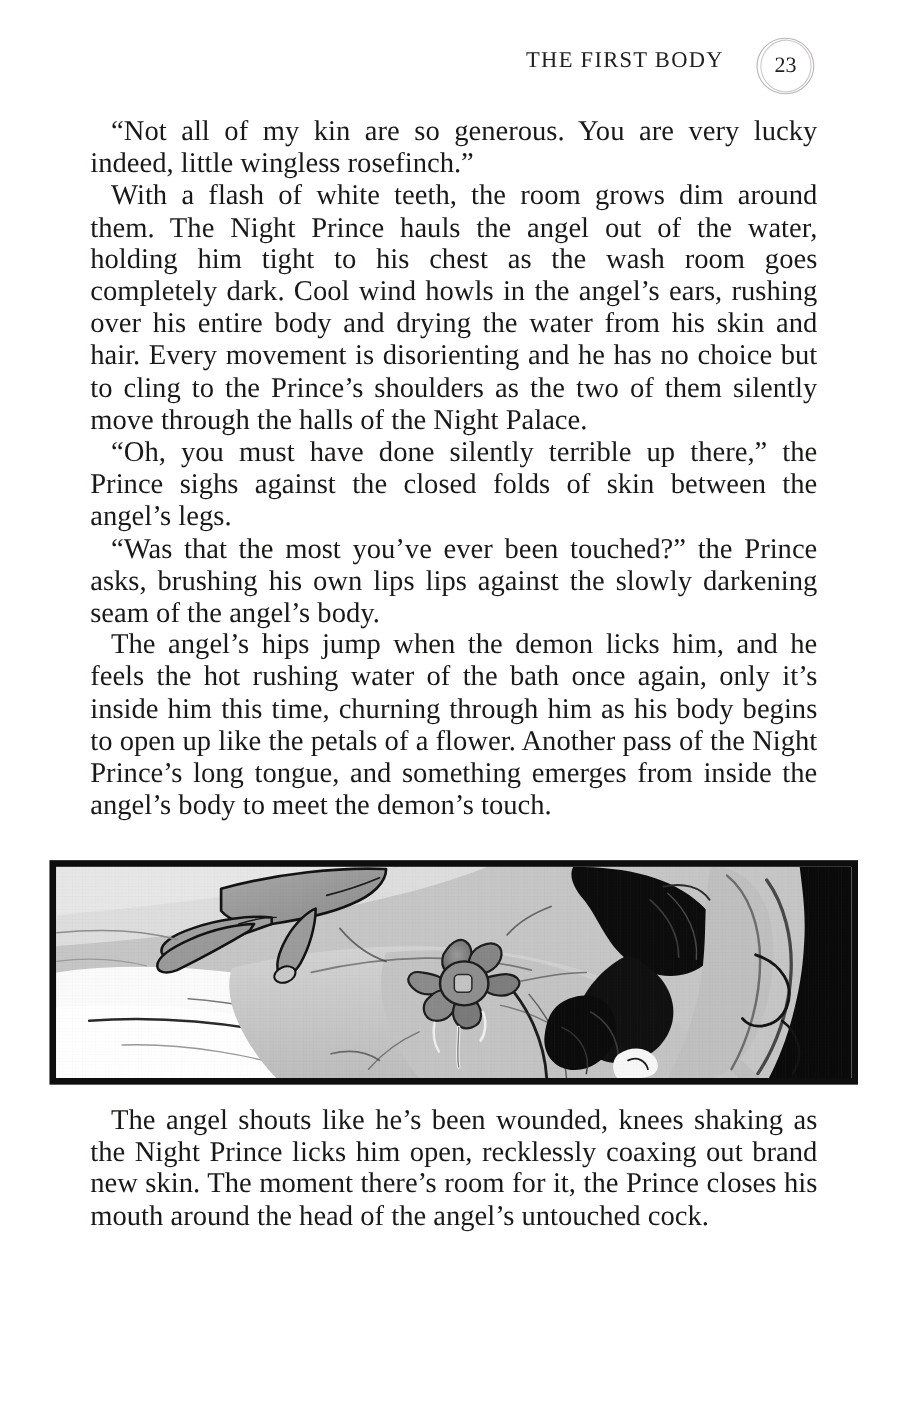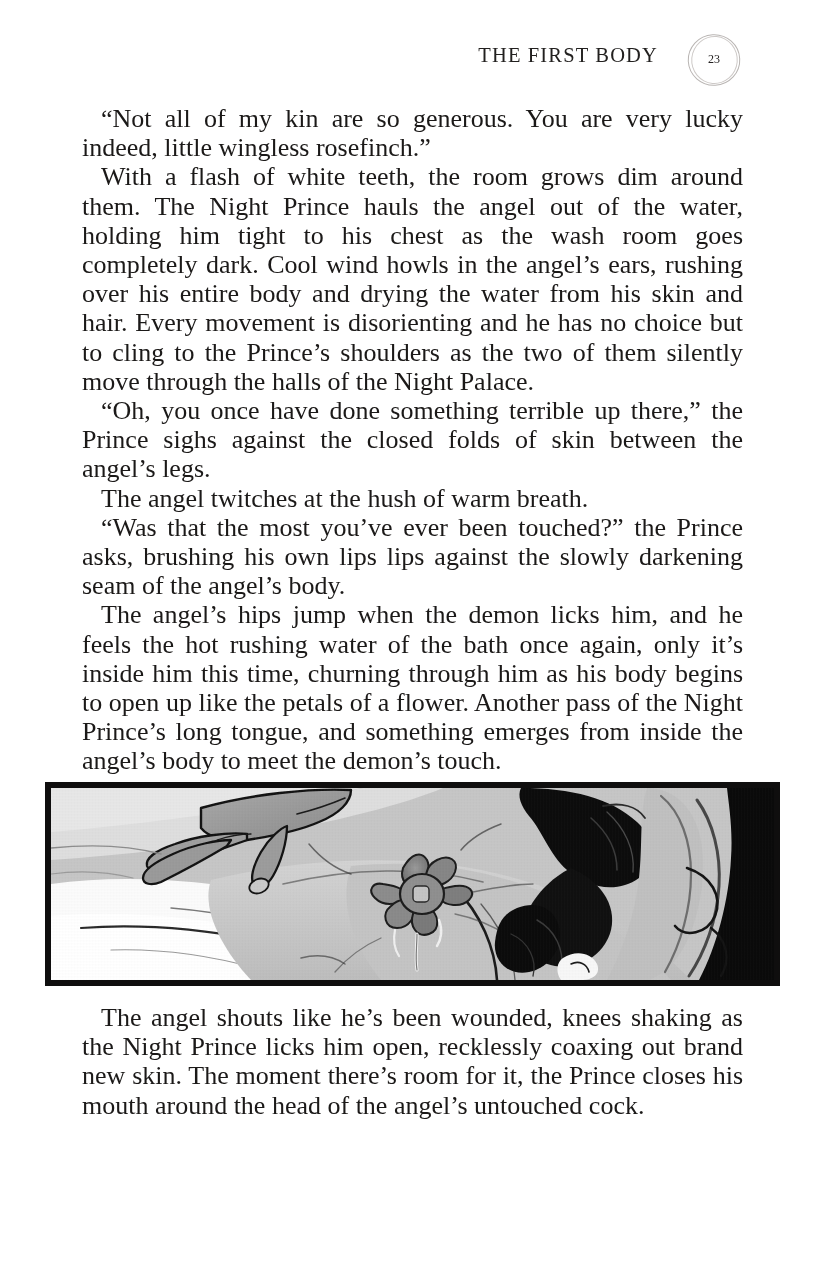--- a/index.html
+++ b/index.html
@@ -68,21 +68,21 @@
     border-color: #cdc9c7;
     transform: rotate(5deg) scale(0.99, 1.0);
   }
   .folio-num {
     position: absolute;
     left: 0; top: 0;
     width: 56px; height: 56px;
     display: flex;
     align-items: center;
     justify-content: center;
-    font-size: 12px;
+    font-size: 20px;
     color: #232020;
     padding-bottom: 1px;
     box-sizing: border-box;
   }
 
   
   .textblock {
     position: absolute;
     left: 82px;
     width: 661px;
@@ -137,22 +137,21 @@
     <div class="folio">
       <div class="folio-ring-outer"></div>
       <div class="folio-ring-inner"></div>
       <div class="folio-num">23</div>
     </div>
   </div>
 
   <div class="textblock upper">
     <p class="last-line-left">“Not all of my kin are so generous. You are very lucky indeed, little wingless rosefinch.”</p>
     <p class="last-line-left">With a flash of white teeth, the room grows dim around them. The Night Prince hauls the angel out of the water, holding him tight to his chest as the wash room goes completely dark. Cool wind howls in the angel’s ears, rushing over his entire body and drying the water from his skin and hair. Every movement is disorienting and he has no choice but to cling to the Prince’s shoulders as the two of them silently move through the halls of the Night Palace.</p>
-    <p class="last-line-left">“Oh, you once have done something terrible up there,” the Prince sighs against the closed folds of skin between the angel’s legs.</p>
-    <p class="last-line-left">The angel twitches at the hush of warm breath.</p>
+    <p class="last-line-left">“Oh, you must have done silently terrible up there,” the Prince sighs against the closed folds of skin between the angel’s legs.</p>
     <p class="last-line-left">“Was that the most you’ve ever been touched?” the Prince asks, brushing his own lips lips against the slowly darkening seam of the angel’s body.</p>
     <p class="last-line-left">The angel’s hips jump when the demon licks him, and he feels the hot rushing water of the bath once again, only it’s inside him this time, churning through him as his body begins to open up like the petals of a flower. Another pass of the Night Prince’s long tongue, and something emerges from inside the angel’s body to meet the demon’s touch.</p>
   </div>
 
   <div class="illus">
     <svg width="723" height="192" viewBox="0 0 723 192">
       <defs>
         <linearGradient id="bodyGrad" x1="0" y1="0" x2="0" y2="1">
           <stop offset="0%" stop-color="#d3d3d3"></stop>
           <stop offset="100%" stop-color="#bdbdbd"></stop>

